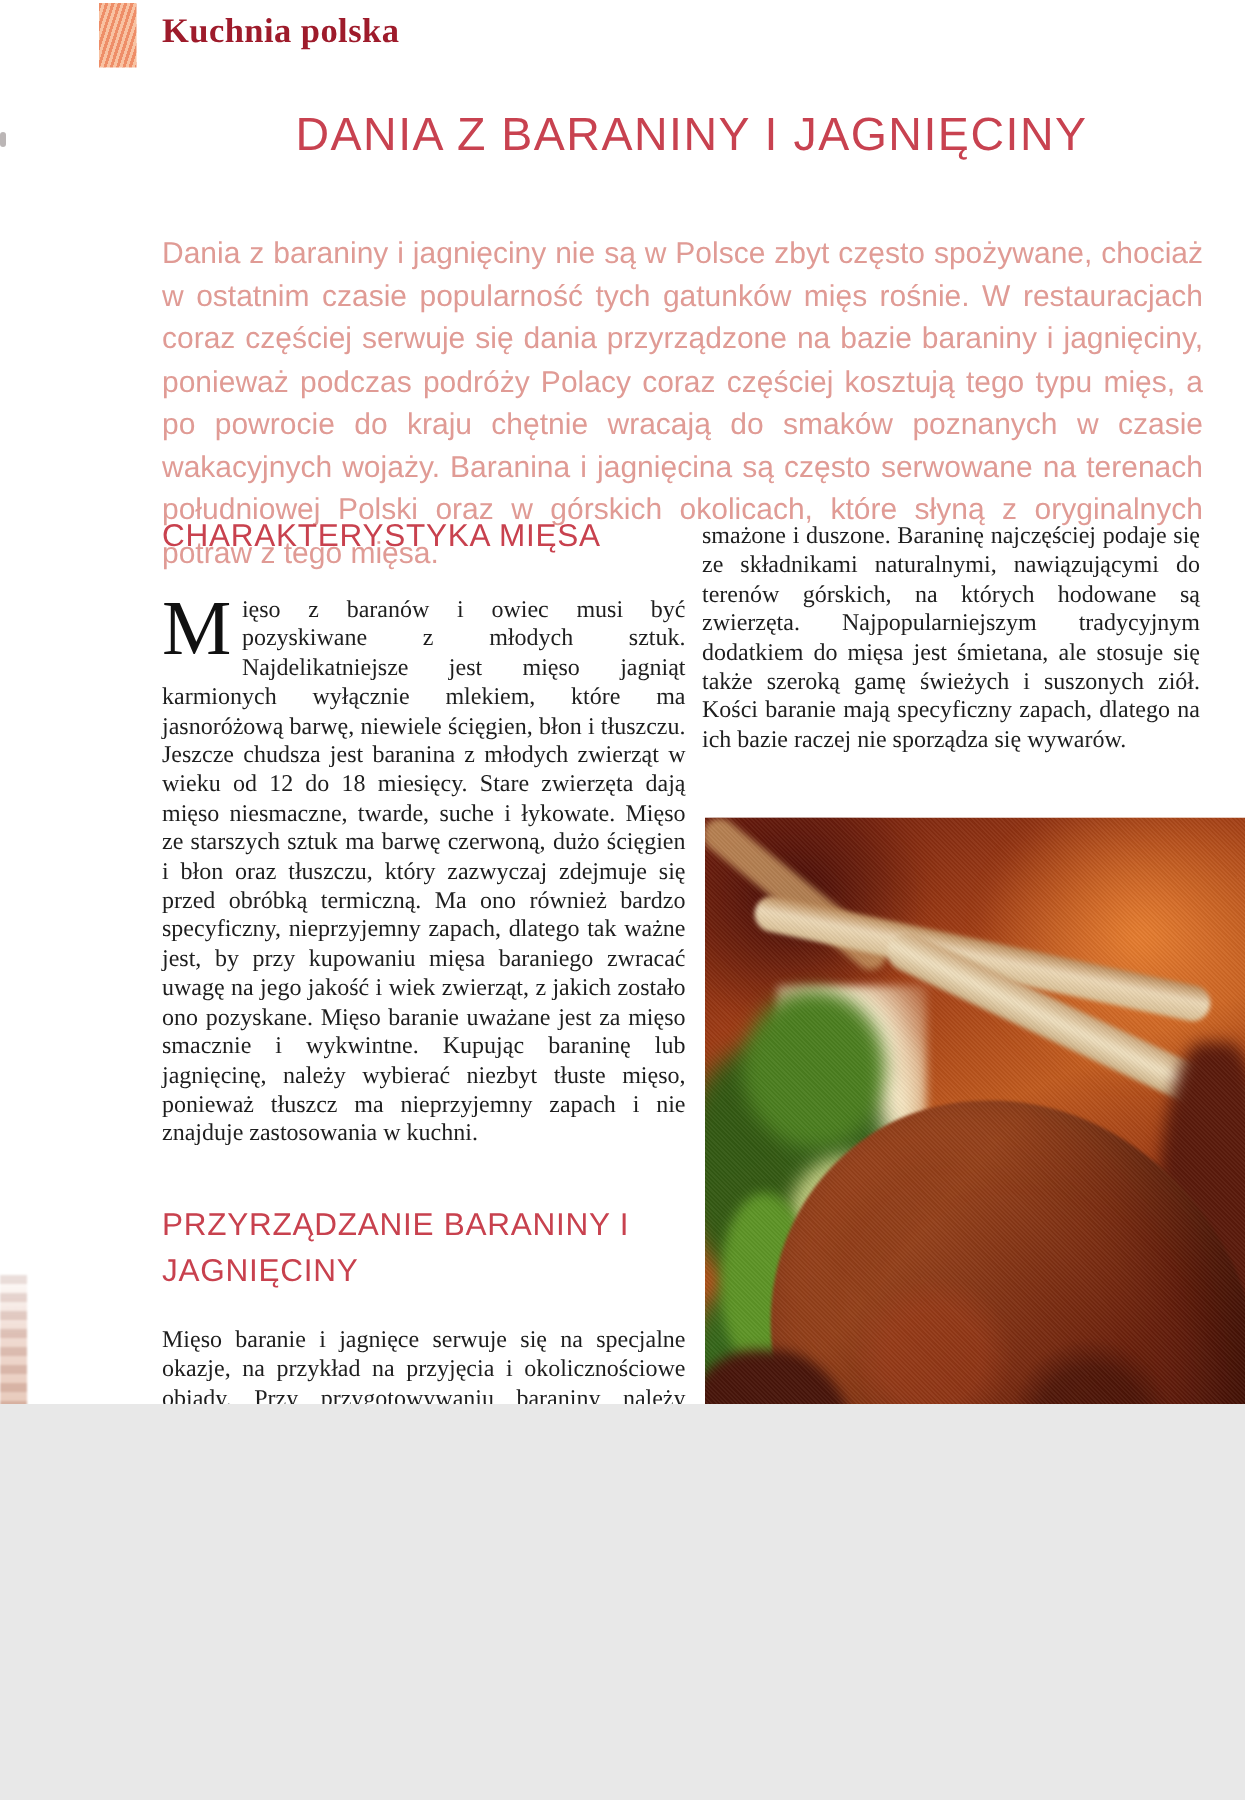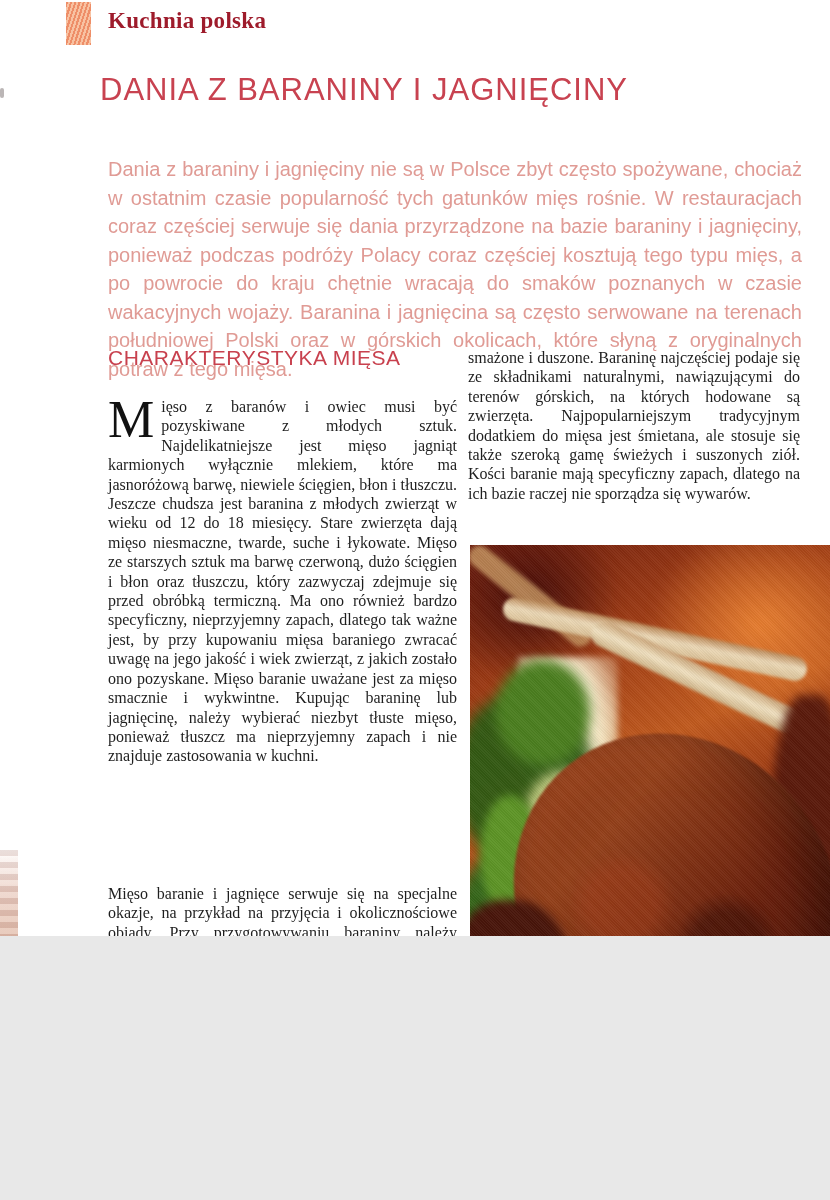--- a/index.html
+++ b/index.html
@@ -3,21 +3,21 @@
 <meta charset="utf-8">
 <style>
   html,body{margin:0;padding:0;background:#e8e8e8;}
   .page{position:relative;width:830px;height:936px;background:#ffffff;overflow:hidden;
         font-family:"Liberation Serif",serif;}
   
   .corner-mark{position:absolute;left:66px;top:2px;width:25px;height:43px;
       background:repeating-linear-gradient(108deg,#ee8e68 0 2px,#f8c2a2 2px 4px);}
   .category{position:absolute;left:108px;top:8px;font:bold 23px "Liberation Serif",serif;
       color:#9e1b2b;letter-spacing:.3px;}
-  .main-title{position:absolute;left:100px;right:8px;top:72px;text-align:left;
+  .main-title{position:absolute;left:100px;right:8px;top:72px;text-align:center;
       font-family:"Liberation Sans",sans-serif;font-weight:400;font-size:31px;
       letter-spacing:1px;color:#c84250;}
   
   .intro{position:absolute;left:108px;top:131px;width:694px;
       font-family:"Liberation Sans",sans-serif;font-size:20px;line-height:28.5px;
       color:#e09b95;text-align:justify;margin-top:24px;}
   
   .col-left{position:absolute;left:108px;top:342px;width:349px;}
   .col-right{position:absolute;left:468px;top:348px;width:332px;}
   h2.sec{margin:0;font-family:"Liberation Sans",sans-serif;font-weight:400;
@@ -145,20 +145,23 @@
     <div class="ph-plate"></div>
     <div class="ph-plate2"></div>
     <div class="ph-red-bl"></div>
     <div class="ph-tomato"></div>
     <div class="ph-tomato-hi"></div>
     <div class="ph-cuke2"></div>
     <div class="ph-cuke1"></div>
     <div class="ph-grain"></div>
   </div>
 
+  <div class="sec2-head">
+    <h2 class="sec">PRZYRZĄDZANIE BARANINY I JAGNIĘCINY</h2>
+  </div>
   <div class="sec2-body">
     <p class="body-txt">Mięso baranie i jagnięce serwuje się na specjalne okazje, na przykład na przyjęcia i okolicznościowe obiady. Przy przygotowywaniu baraniny należy pamiętać o tym, by wcześniej zamarynować ją w mieszance przypraw korzennych i ziół z dodatkiem niewielkiej ilości oleju albo trzymać kilka dni w kwaśnym mleku lub bejcować w zalewie z wody i octu z dodatkiem włoszczyzny startej na grubej tarce, przypraw, cebuli i czosnku. Dzięki temu mięso staje się bardziej soczyste i miękkie. Nabiera także doskonalszego smaku i aromatu, który odpowiada większości spożywających go osób. Jagnięcina nie wymaga takich zabiegów, ten rodzaj mięsa sam w sobie jest delikatny i nie potrzebuje dodatkowego ulepszania. Z baraniny i jagnięciny przyrządza się przede wszystkim dania pieczone,</p>
   </div>
 
   <div class="edge-strip"></div>
   <div class="edge-mark"></div>
   <div class="sidebar-label">DANIA Z MIĘSA</div>
   <div class="page-num">116</div>
 
   <div class="watermark-ghost"></div>

